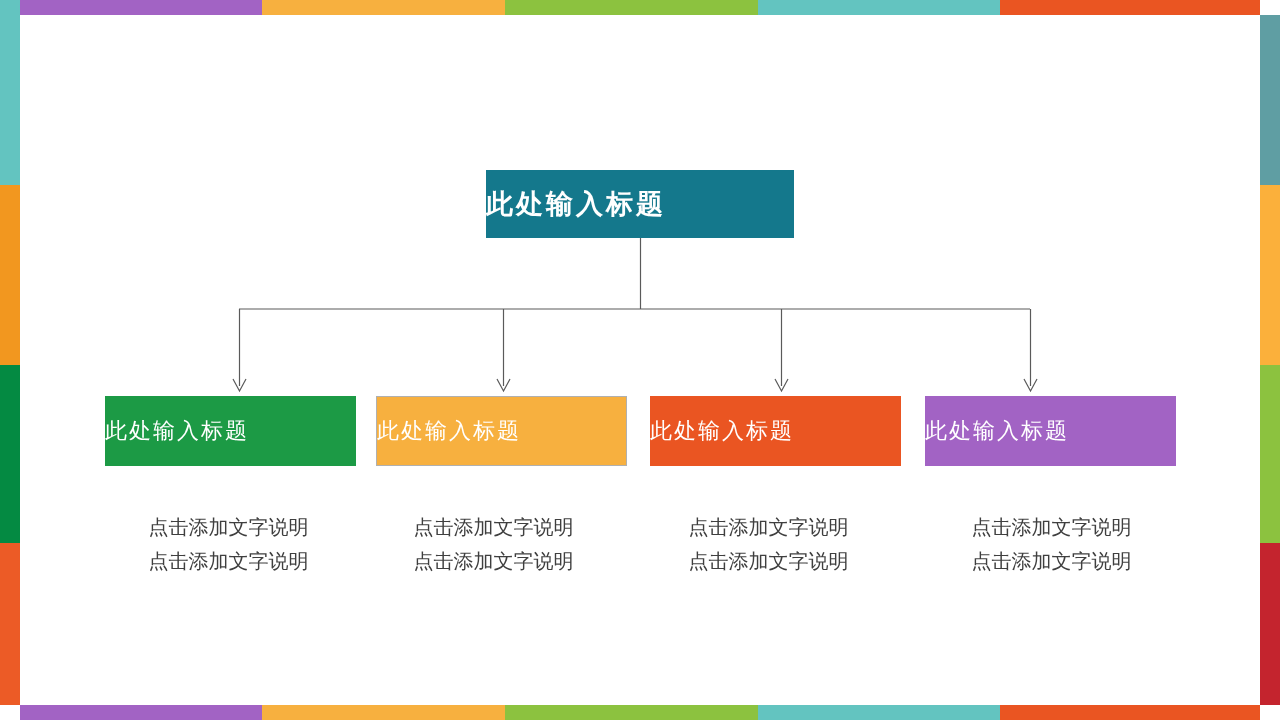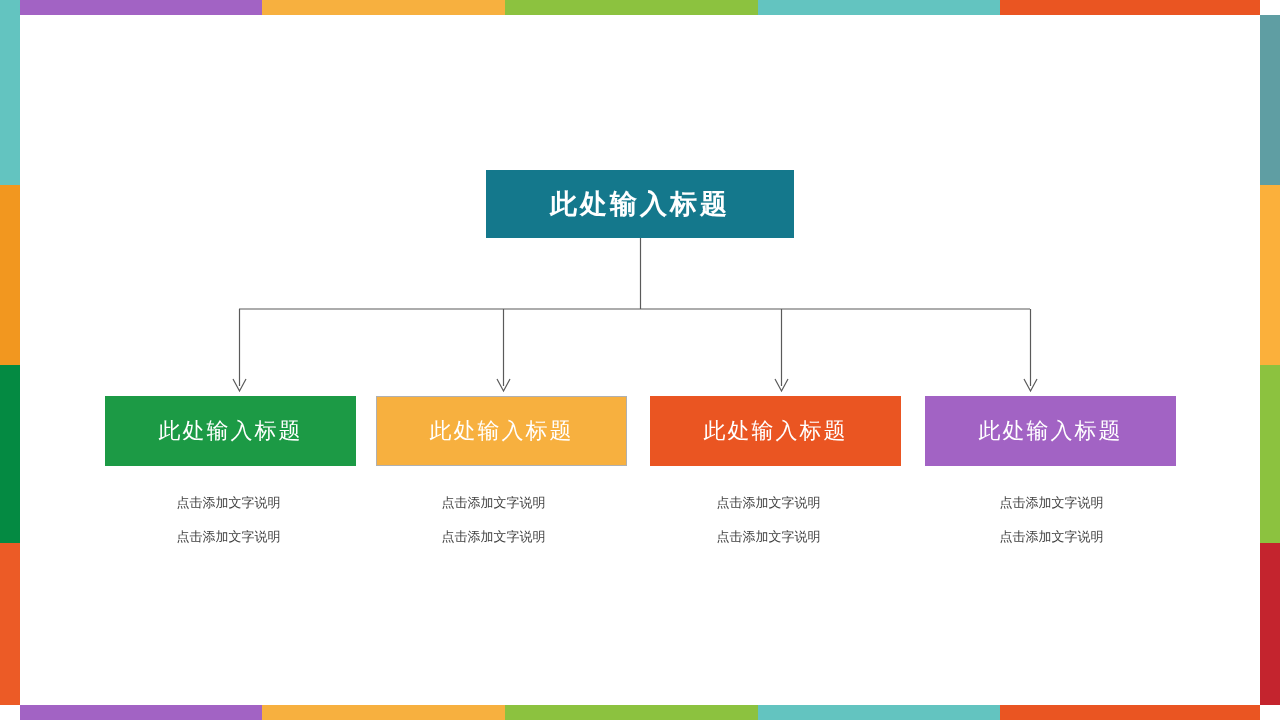--- a/index.html
+++ b/index.html
@@ -29,21 +29,20 @@
     width: 1280px;
     height: 720px;
     pointer-events: none;
   }
 
   
   .node-box {
     position: absolute;
     display: flex;
     align-items: center;
-    justify-content: center;
     box-sizing: border-box;
     color: #ffffff;
     letter-spacing: 2px;
   }
   #title-box {
     left: 486px;
     top: 170px;
     width: 308px;
     height: 68px;
     background: #14788c;
@@ -59,25 +58,25 @@
     letter-spacing: 2px;
   }
   #child-box-1 { left: 105px;  width: 251px; background: #1c9a45; }
   #child-box-2 { left: 376px;  width: 251px; background: #f7b03f; border: 1px solid #b0b0b0; }
   #child-box-3 { left: 650px;  width: 251px; background: #ea5522; }
   #child-box-4 { left: 925px;  width: 251px; background: #a263c4; }
 
   
   .caption {
     position: absolute;
-    top: 486px;
+    top: 510px;
     width: 251px;
     text-align: center;
     color: #3f3f3f;
-    font-size: 13px;
+    font-size: 20px;
     line-height: 34px;
   }
   .caption div { white-space: nowrap; }
   #caption-1 { left: 103px; }
   #caption-2 { left: 368px; }
   #caption-3 { left: 643px; }
   #caption-4 { left: 926px; }
 </style>
 </head>
 <body>

